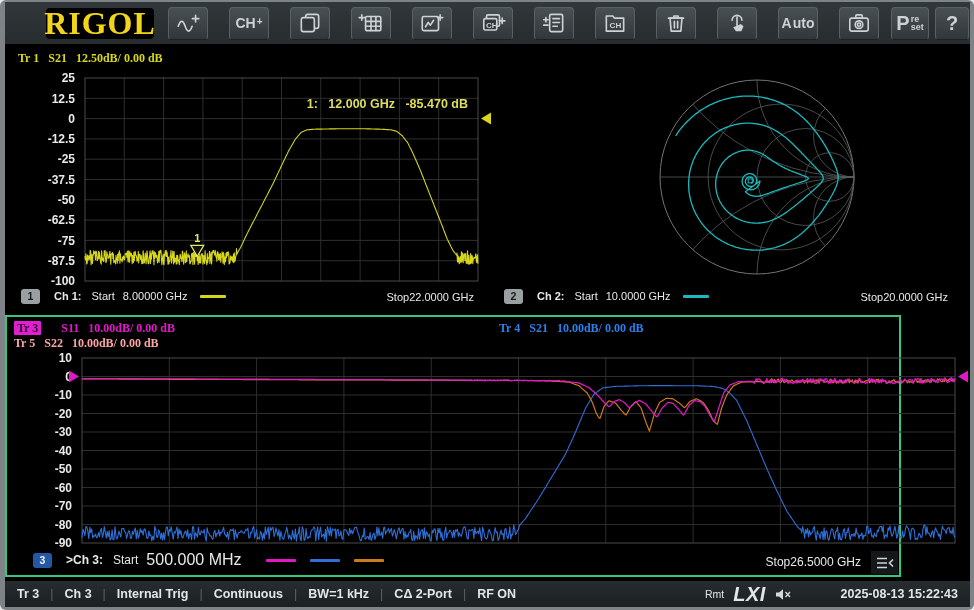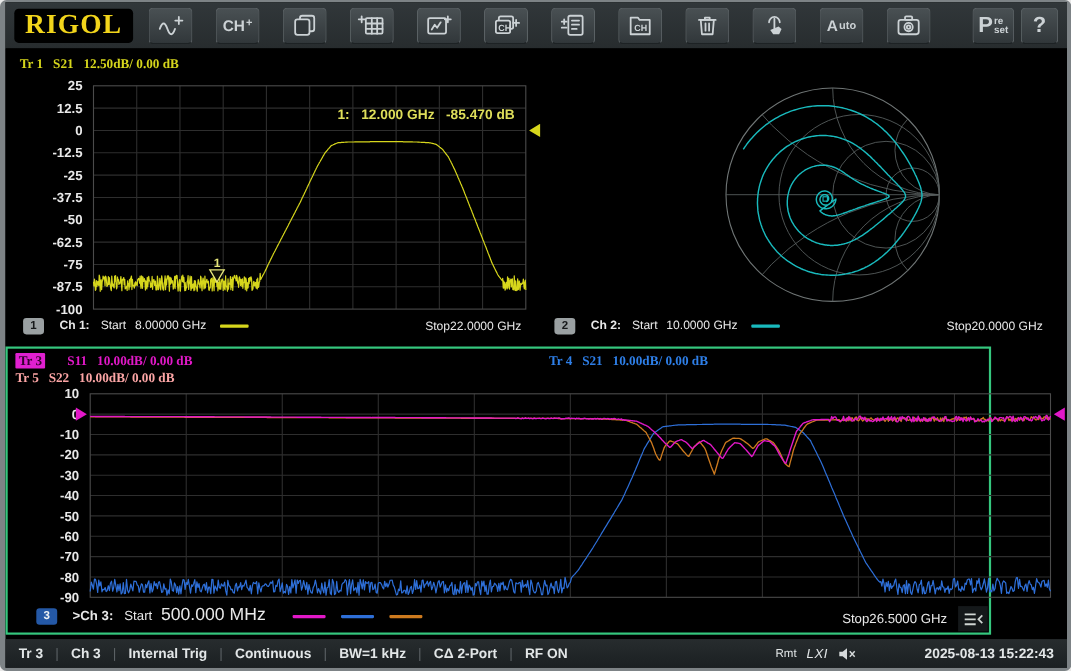--- a/index.html
+++ b/index.html
@@ -4,29 +4,29 @@
 <style>
   html,body{margin:0;padding:0;background:#e8e8e8;}
   .screen{position:relative;width:974px;height:610px;background:#7d8386;border-radius:6px;overflow:hidden;
           font-family:"Liberation Sans",sans-serif;-webkit-font-smoothing:antialiased;}
   .inner{position:absolute;left:5px;top:2px;width:965px;height:605px;background:#000;}
 
   
   .toolbar{position:absolute;left:0;top:0;width:965px;height:42px;background:linear-gradient(#31373a,#272c2e);
            display:flex;align-items:center;padding:0 8px;box-sizing:border-box;gap:6px;}
   .logo{width:108px;height:31px;background:#000;border-radius:4px;color:#f2d51b;
-        font-family:"Liberation Serif",serif;font-weight:bold;font-size:25px;letter-spacing:1px;
-        display:flex;align-items:center;justify-content:center;margin-right:8px;flex:0 0 auto;}
+        font-family:"Liberation Serif",serif;font-weight:bold;font-size:32px;letter-spacing:1px;
+        display:flex;align-items:center;justify-content:center;margin-right:8px;flex:0 0 auto;margin-left:33px;}
   .tbtn{width:40px;height:33px;border-radius:4px;background:linear-gradient(#495053,#31373a);
         border:1px solid #5a6164;border-bottom-color:#1d2224;box-sizing:border-box;
         display:flex;align-items:center;justify-content:center;color:#ccd2d5;flex:0 0 auto;cursor:pointer;}
   .tbtn svg{display:block;}
   .tbtn .t-main{font-size:14px;font-weight:bold;line-height:1;}
   .tbtn sup{font-size:10px;font-weight:bold;margin-left:1px;transform:translateY(-2px);}
-  .tbtn .t-small{font-size:10px;font-weight:bold;margin-left:1px;}
+  .tbtn .t-small{font-size:14px;font-weight:bold;margin-left:1px;}
   .tb-spacer{flex:1 1 auto;}
   .preset-col{display:flex;flex-direction:column;line-height:8px;margin-left:1px;}
   .preset-col i{font-style:normal;font-size:9px;font-weight:bold;}
   .p-big{font-size:20px;font-weight:bold;line-height:1;}
   .q-big{font-size:20px;font-weight:bold;}
 
   
   .panel{position:absolute;background:#000;}
   .hdr{position:absolute;font-size:12px;font-weight:bold;white-space:nowrap;font-family:Liberation Serif, serif;}
   .hdr span{margin-right:9px;}
@@ -48,21 +48,21 @@
   .menu-btn{position:absolute;right:1px;bottom:1px;width:27px;height:23px;background:#14181a;
             display:flex;align-items:center;justify-content:center;cursor:pointer;}
 
   
   .statusbar{position:absolute;left:0;top:579px;width:965px;height:26px;background:linear-gradient(#272c2e,#1b2022);
              display:flex;align-items:center;color:#e2e6e7;font-size:12.5px;font-weight:bold;}
   .sb-left{display:flex;align-items:center;padding-left:12px;}
   .sb-sep{color:#5b6164;font-weight:normal;margin:0 11px;}
   .sb-mid{position:absolute;left:700px;display:flex;align-items:center;gap:9px;}
   .sb-rmt{font-size:10.5px;font-weight:normal;}
-  .sb-lxi{font-style:italic;font-weight:normal;font-size:12px;letter-spacing:.5px;}
+  .sb-lxi{font-style:italic;font-weight:bold;font-size:20px;letter-spacing:.5px;}
   .sb-time{position:absolute;right:12px;font-size:12.5px;}
 </style>
 </head>
 <body>
 
 <div class="screen">
   <div class="inner">
 
     <div class="toolbar">
       <div class="logo">RIGOL</div>

